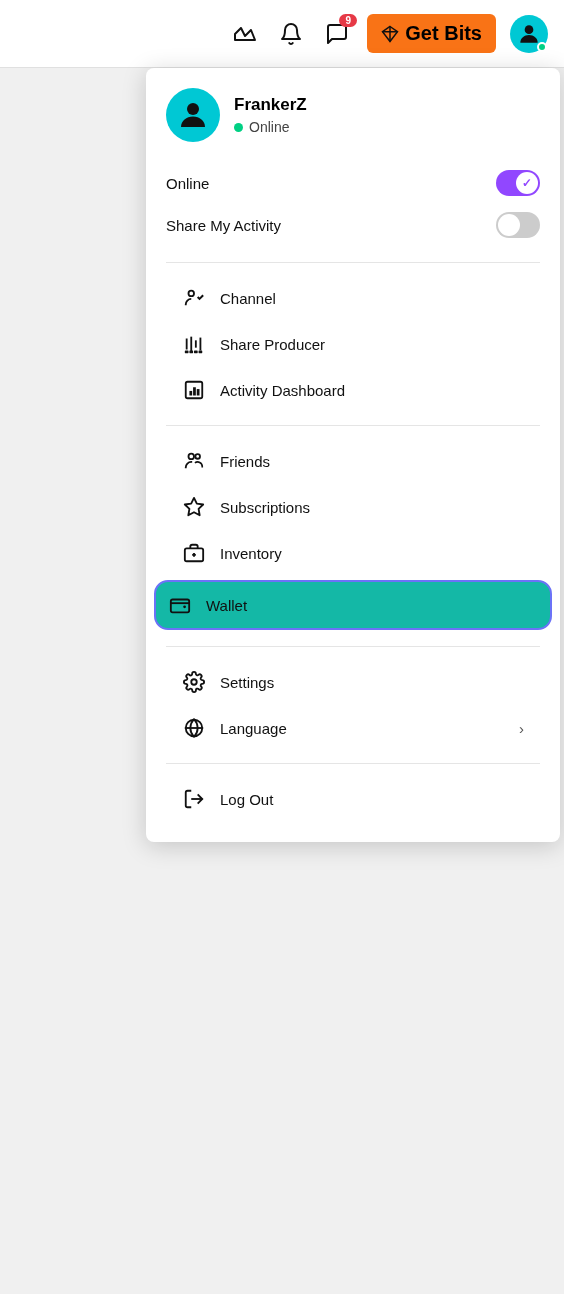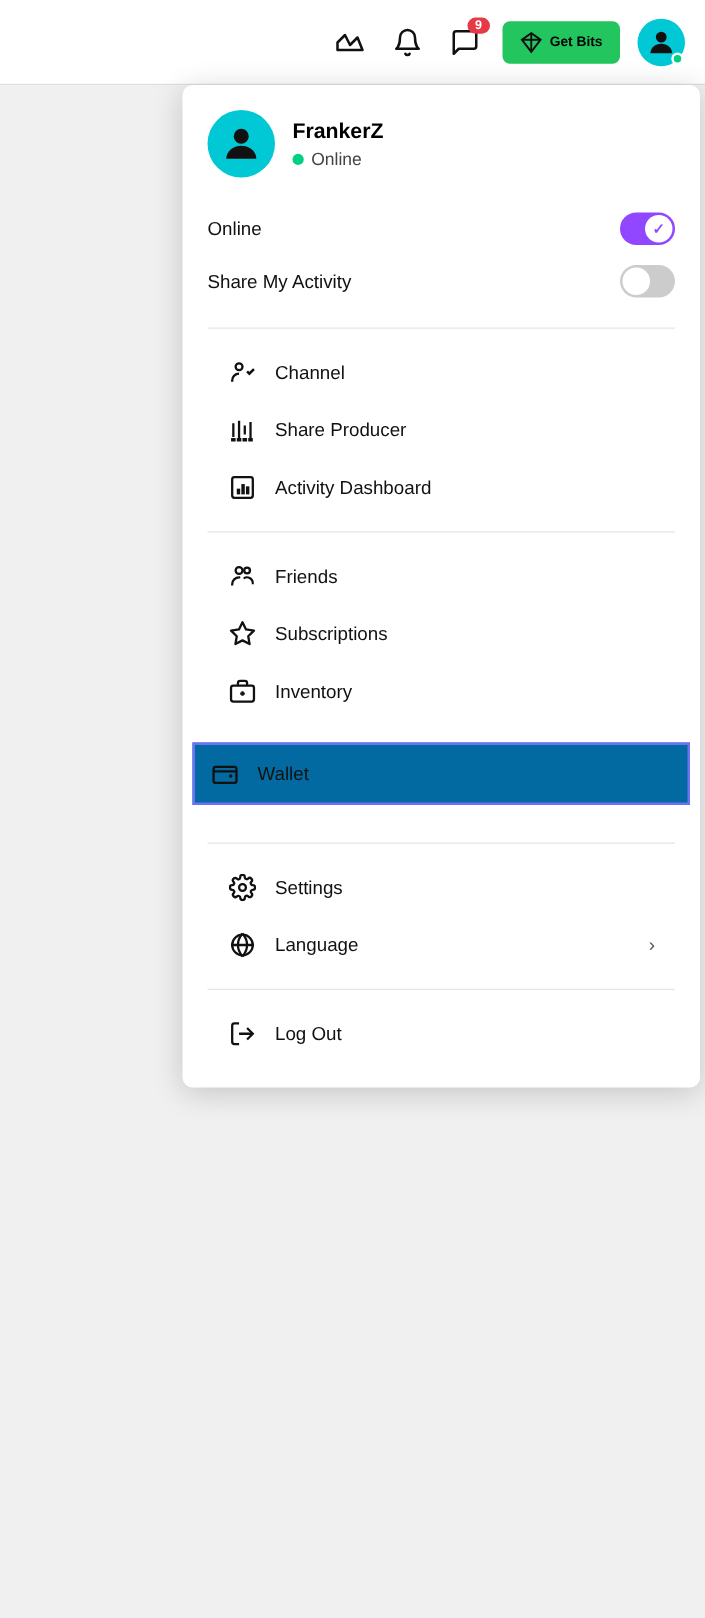--- a/index.html
+++ b/index.html
@@ -45,25 +45,25 @@
       font-weight: 700;
       border-radius: 10px;
       padding: 1px 5px;
       min-width: 18px;
       text-align: center;
     }
     .get-bits-btn {
       display: flex;
       align-items: center;
       gap: 6px;
-      background: #22c55e;
+      background: #f97316;
       border: none;
       border-radius: 6px;
       padding: 8px 14px;
-      font-size: 11px;
+      font-size: 20px;
       font-weight: 600;
       cursor: pointer;
     }
     .avatar-btn {
       width: 38px;
       height: 38px;
       border-radius: 50%;
       background: #00c8d4;
       display: flex;
       align-items: center;
@@ -214,24 +214,24 @@
       align-items: center;
       gap: 14px;
       padding: 11px 36px;
       cursor: pointer;
       font-size: 15px;
       color: #111;
       transition: background 0.1s;
       position: relative;
     }
     .menu-item.active {
-      background: #0369a1;
+      background: #14b8a6;
       border: 2px solid #6b72f7;
-      border-radius: 0;
-      margin: 18px 8px;
+      border-radius: 14px;
+      margin: 4px 8px;
       padding: 11px 12px;
     }
     .menu-item-icon {
       width: 24px;
       height: 24px;
       display: flex;
       align-items: center;
       justify-content: center;
       flex-shrink: 0;
     }

